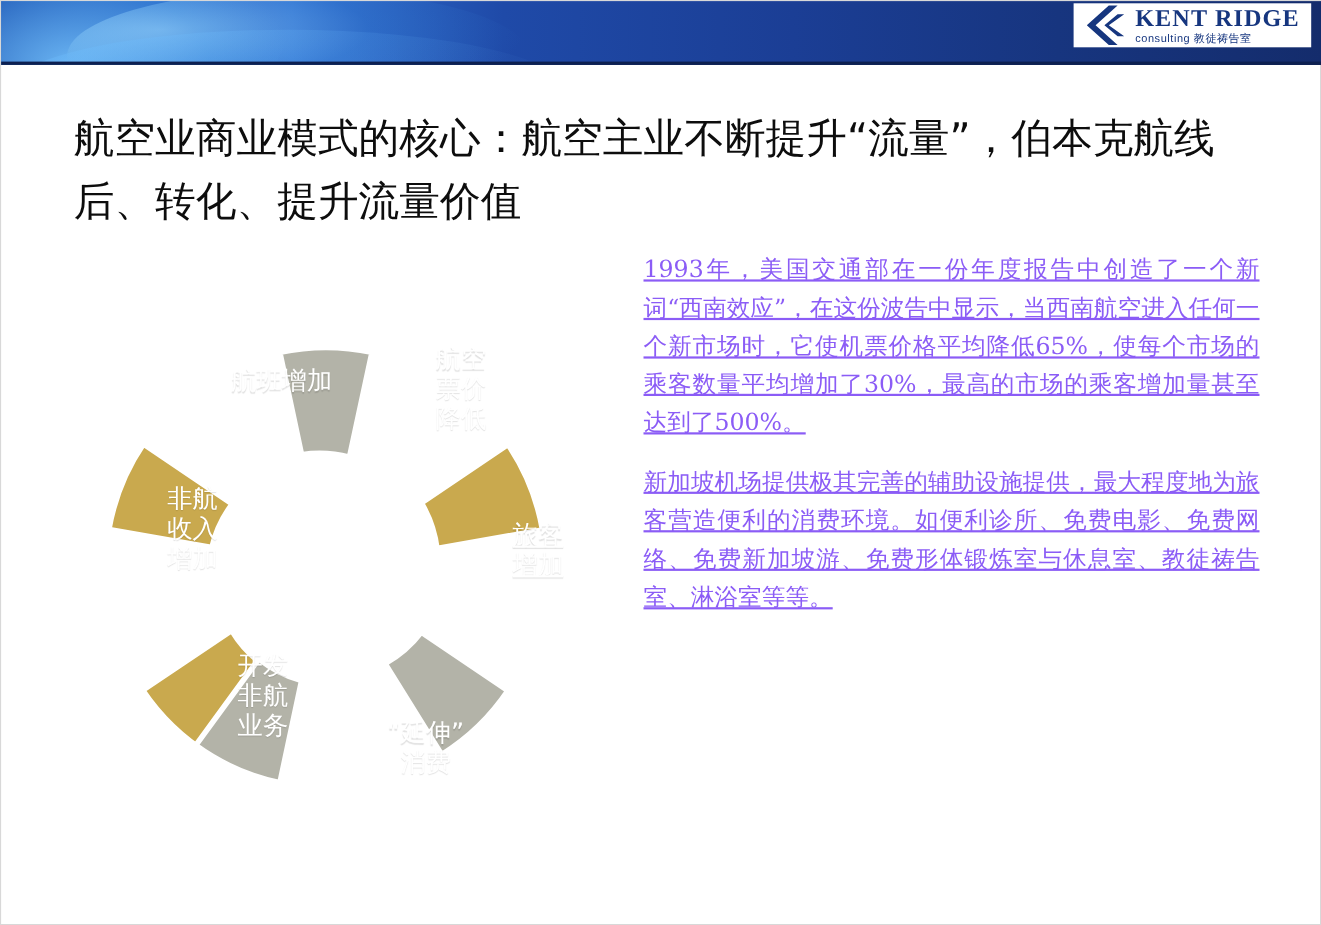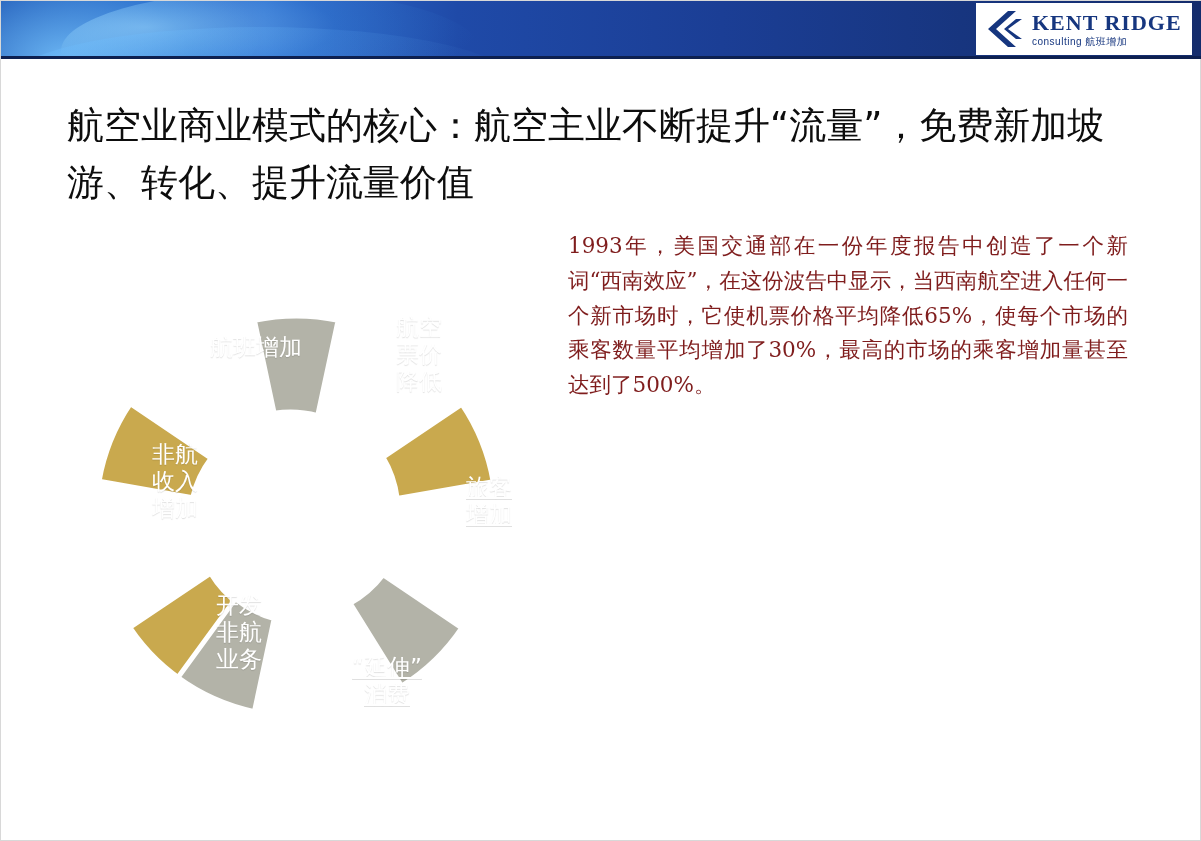--- a/index.html
+++ b/index.html
@@ -65,21 +65,21 @@
     width: 100%;
     height: 3px;
     background: #0d2050;
   }
 
   .logo-box {
     position: absolute;
     right: 8px;
     top: 2px;
     width: 216px;
-    height: 52px;
+    height: 40px;
     background: #ffffff;
     display: flex;
     align-items: center;
     justify-content: flex-start;
     padding-left: 6px;
     box-sizing: border-box;
   }
   .logo-mark {
     width: 46px;
     height: 40px;
@@ -135,33 +135,34 @@
     line-height: 1.18;
     text-align: center;
     pointer-events: none;
     text-shadow: 0 1px 1px rgba(0,0,0,0.12);
   }
   .lbl-flights  { left: 120px; top: 58px;  width: 150px; }
   .lbl-price    { left: 330px; top: 38px;  width: 56px;  }
   .lbl-nonair   { left: 72px;  top: 165px; width: 84px;  }
   .lbl-pax      { left: 400px; top: 198px; width: 56px; text-decoration: underline;  }
   .lbl-dev      { left: 136px; top: 318px; width: 84px; font-family: Liberation Mono, monospace;  }
-  .lbl-ext      { left: 280px; top: 378px; width: 92px; text-decoration: underline;  }
+  .lbl-ext      { left: 280px; top: 378px; width: 92px;  }
 
   
   .body-col {
     position: absolute;
-    left: 567px;
+    left: 584px;
     top: 228px;
     width: 560px;
     font-family: "DejaVu Serif", "Liberation Serif", serif;
     font-size: 21.5px;
     line-height: 1.62;
-    color: #7f1d1d;
+    color: #8b5cf6;
     text-align: justify;
+    text-decoration: underline;
   }
   .body-col p {
     margin: 0 0 19px 0;
   }
   .body-col p:last-child { margin-bottom: 0; }
 </style>
 </head>
 <body>
 
 <div class="slide">
@@ -173,25 +174,25 @@
     <div class="thinline"></div>
   </div>
 
   <div class="logo-box">
     <svg class="logo-mark" viewBox="0 0 46 40">
       <path d="M34 2 L14 20 L34 38 L26 38 L6 20 L26 2 Z" fill="#16367f"></path>
       <path d="M40 10 L26 20 L40 30 L34 30 L22 20 L34 10 Z" fill="#16367f"></path>
     </svg>
     <div class="logo-text">
       <div class="logo-title">KENT RIDGE</div>
-      <div class="logo-sub">consulting 航班增加</div>
-    </div>
-  </div>
-
-  <div class="title">航空业商业模式的核心：航空主业不断提升“流量”，免费新加坡游、转化、提升流量价值</div>
+      <div class="logo-sub">consulting 教徒祷告室</div>
+    </div>
+  </div>
+
+  <div class="title">航空业商业模式的核心：航空主业不断提升“流量”，伯本克航线后、转化、提升流量价值</div>
 
   <div class="diagram">
     <svg width="470" height="480" viewBox="0 0 470 480">
 
       <g stroke="#ffffff" stroke-width="5" stroke-linejoin="round">
 
         <path fill="#c9a94e" d="M 35.0 240.0
              A 200 200 0 0 1 52.4 158.1
              L 141.3 197.9
              A 105 105 0 0 0 130.0 240.0 Z" transform="rotate(-58 235 240)"></path>
@@ -251,15 +252,16 @@
     </div>
 
     <div class="seg-label lbl-ext">
       <div>“延伸”</div>
       <div>消费</div>
     </div>
   </div>
 
   <div class="body-col">
     <p>1993年，美国交通部在一份年度报告中创造了一个新词“西南效应”，在这份波告中显示，当西南航空进入任何一个新市场时，它使机票价格平均降低65%，使每个市场的乘客数量平均增加了30%，最高的市场的乘客增加量甚至达到了500%。</p>
+    <p>新加坡机场提供极其完善的辅助设施提供，最大程度地为旅客营造便利的消费环境。如便利诊所、免费电影、免费网络、免费新加坡游、免费形体锻炼室与休息室、教徒祷告室、淋浴室等等。</p>
   </div>
 
 </div>
 
 </body></html>

